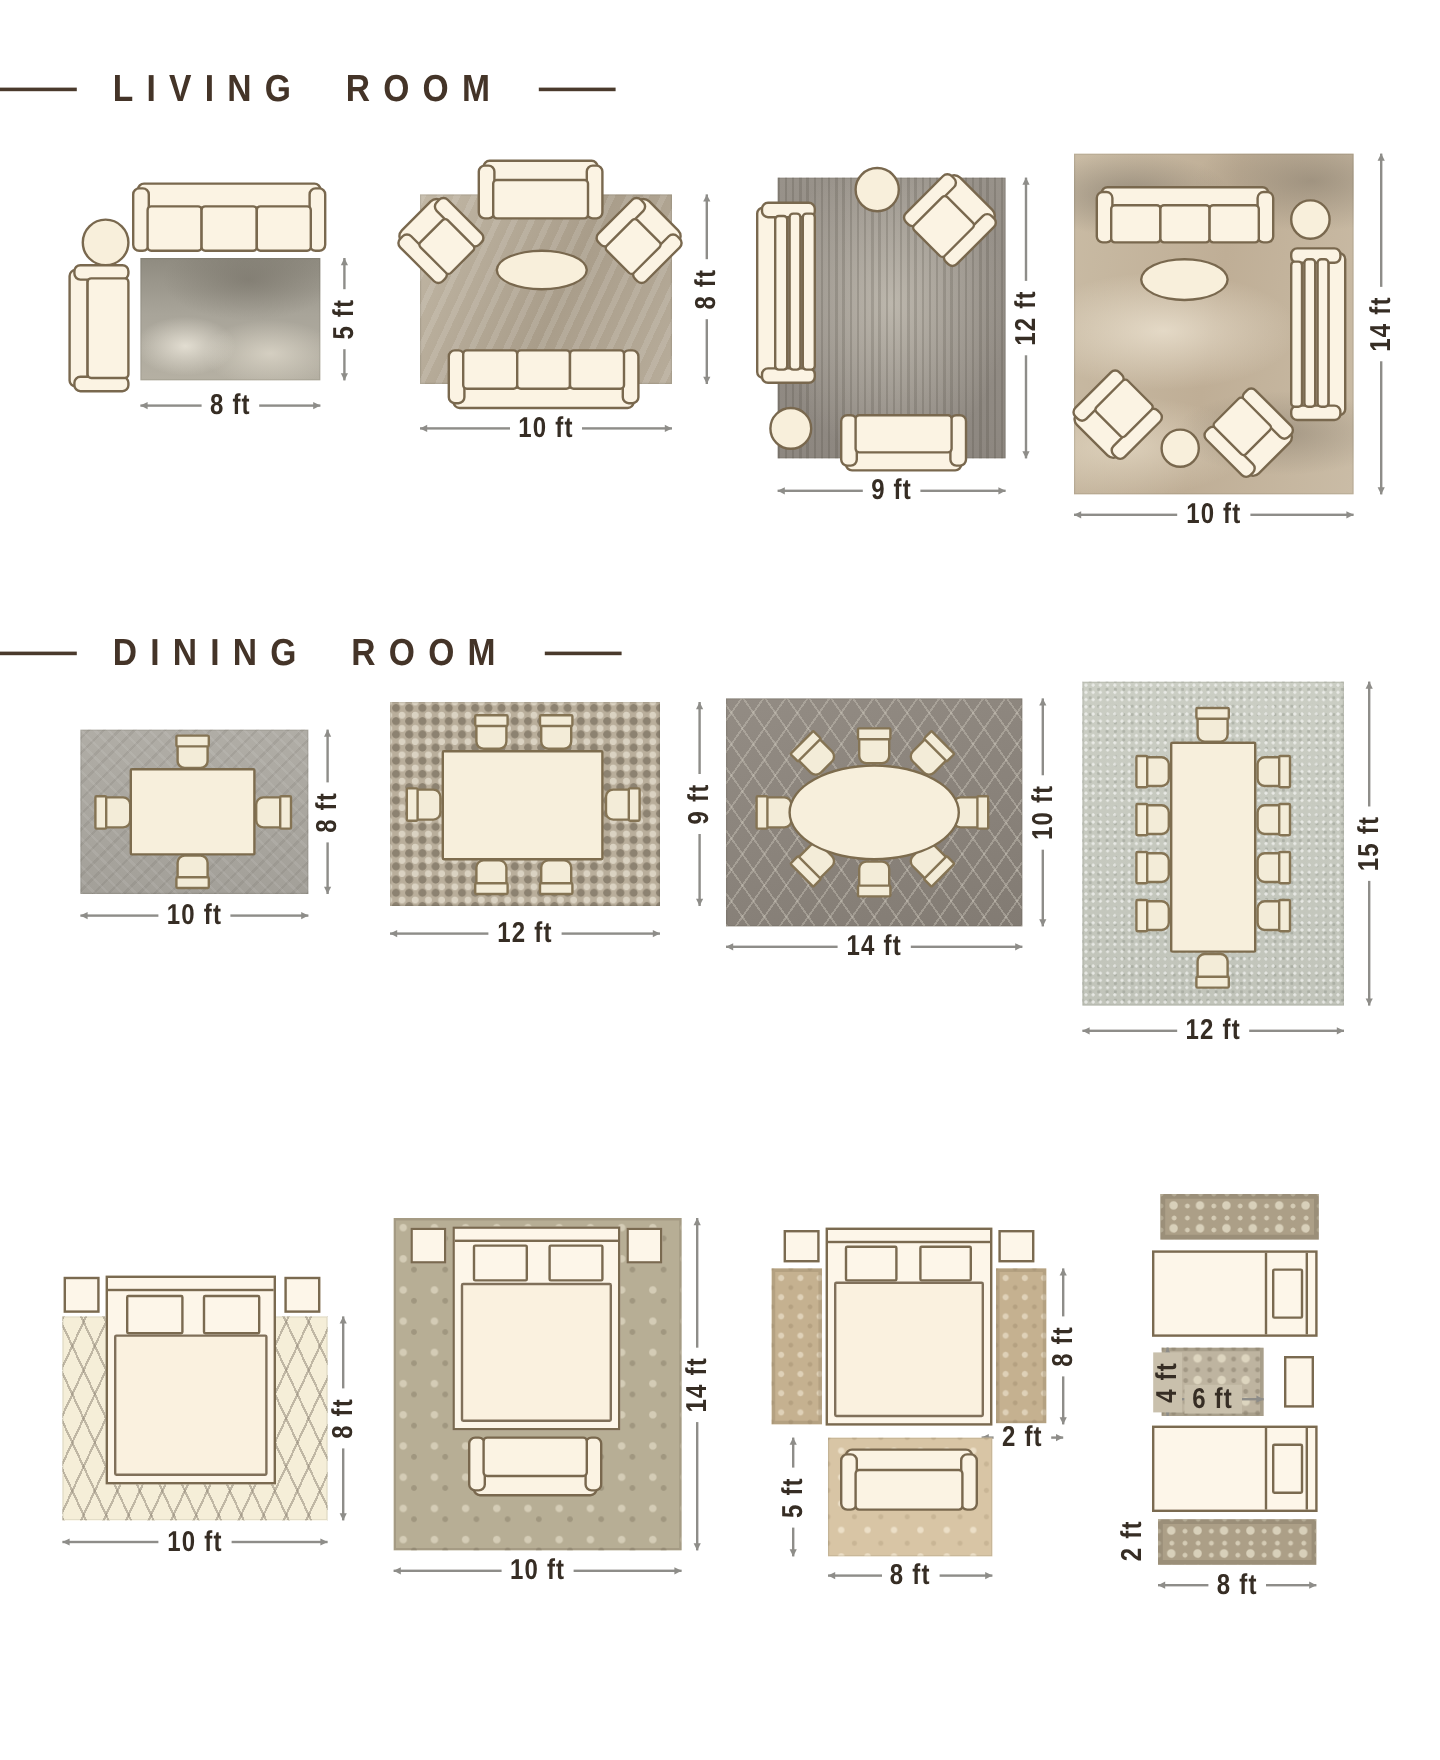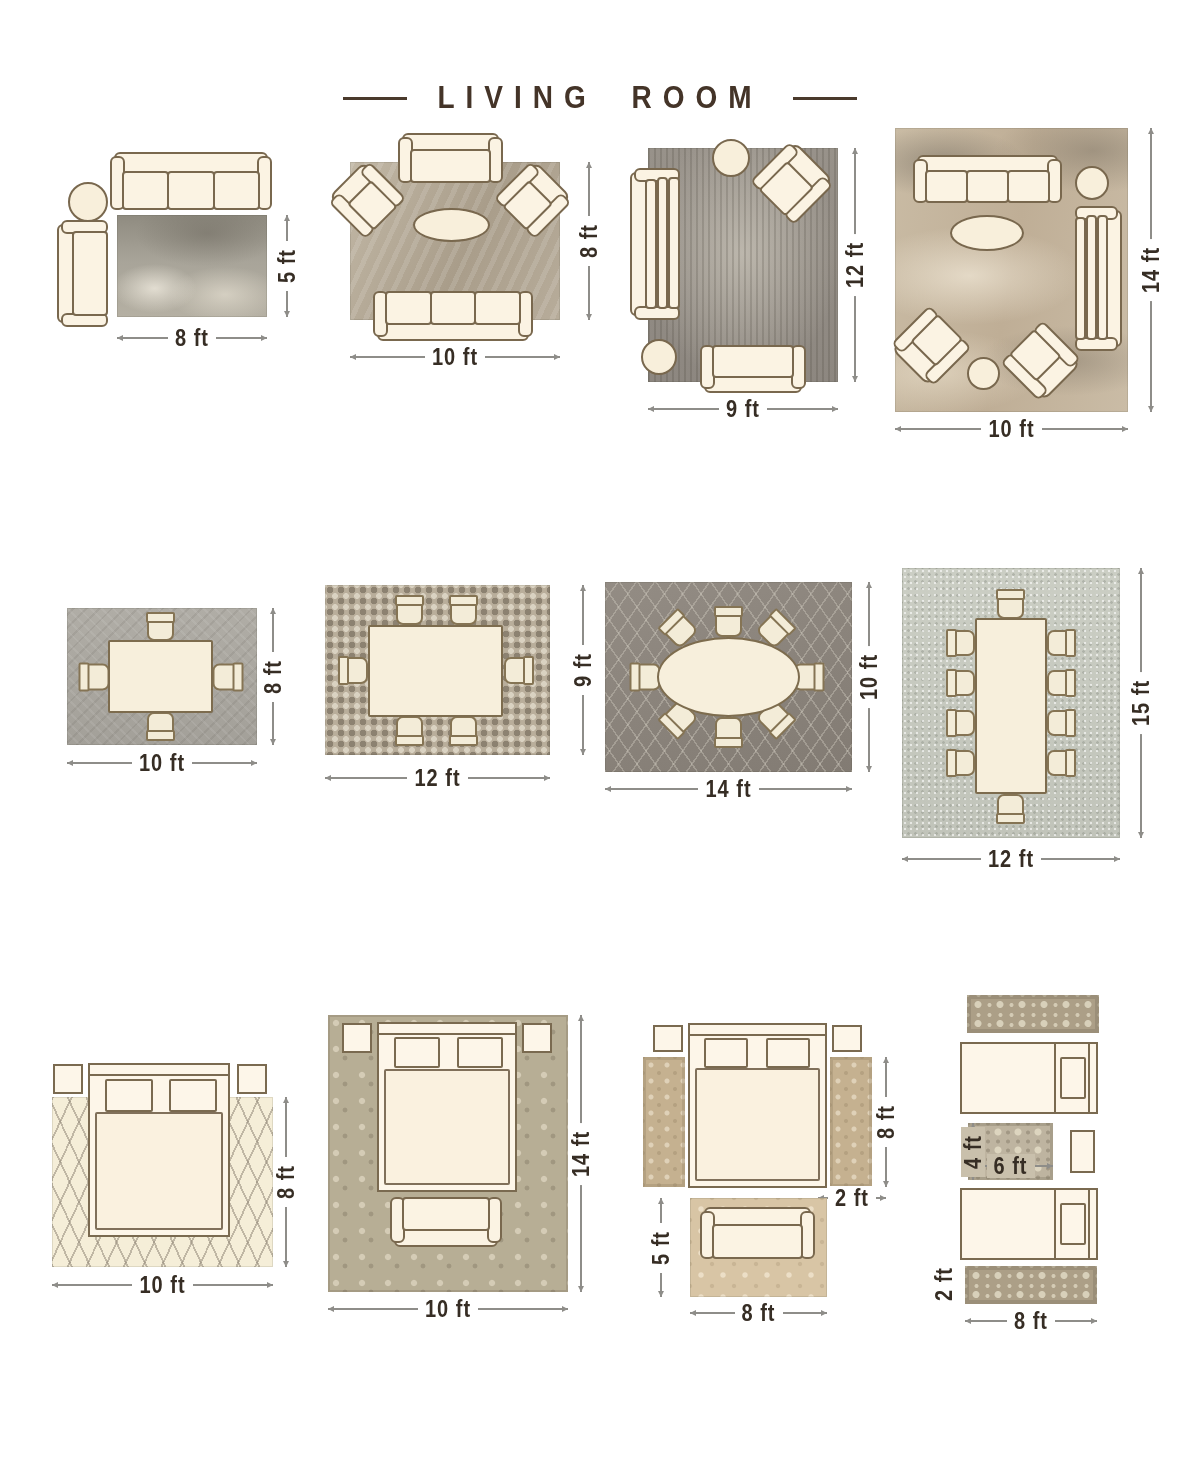--- a/index.html
+++ b/index.html
@@ -1,21 +1,21 @@
 <!DOCTYPE html>
 <html><head>
 <meta charset="utf-8">
 <style>
   html,body{margin:0;padding:0;background:#fff;}
   #canvas{position:relative;width:1200px;height:1467px;margin:0 auto;background:#fff;
           font-family:"Liberation Sans",sans-serif;overflow:hidden;}
   section{position:absolute;left:0;top:0;width:100%;height:100%;}
 
   
-  .stitle{position:absolute;left:0;right:0;display:flex;align-items:center;justify-content:center;gap:30px;margin-top:24px;}
+  .stitle{position:absolute;left:0;right:0;display:flex;align-items:center;gap:30px;}
   .stitle h2{margin:0;font-weight:bold;font-size:28px;letter-spacing:11px;word-spacing:16px;
              color:#443428;transform:scaleY(1.12);}
   .tdash{display:block;width:64px;height:3px;background:#4a3a2c;}
 
   
   .dimx{position:absolute;height:22px;display:flex;align-items:center;justify-content:center;}
   .dimx .ln{position:absolute;left:0;right:0;top:10px;height:1.5px;background:#8e8d89;}
   .dimx .ln::before{content:"";position:absolute;left:0;top:-2.5px;border-top:3.5px solid transparent;
        border-bottom:3.5px solid transparent;border-right:6px solid #8e8d89;}
   .dimx .ln::after{content:"";position:absolute;right:0;top:-2.5px;border-top:3.5px solid transparent;
@@ -301,20 +301,25 @@
         <i class="ln"></i>
         <b>14 ft</b>
       </div>
     <div class="dimx" style="left:895px;top:418px;width:233px">
         <i class="ln"></i>
         <b>10 ft</b>
       </div>
   </section>
 
   <section>
+    <div class="stitle" style="top:528px">
+      <i class="tdash"></i>
+      <h2>DINING ROOM</h2>
+      <i class="tdash"></i>
+    </div>
 
     <div class="rug t-dr1" style="left:67px;top:608px;width:190px;height:137px"></div>
     <div class="dch" style="left:147px;top:615px;width:27px;height:26px"></div>
     <div class="dch" style="left:147px;top:712px;width:27px;height:26px;transform:rotate(180deg)"></div>
     <div class="dch" style="left:82px;top:663px;width:27px;height:28px;transform:rotate(-90deg)"></div>
     <div class="dch" style="left:213px;top:663px;width:27px;height:28px;transform:rotate(90deg)"></div>
     <div class="dtab" style="left:108px;top:640px;width:105px;height:73px"></div>
     <div class="dimy" style="left:262px;top:608px;height:137px">
         <i class="ln"></i>
         <b>8 ft</b>

